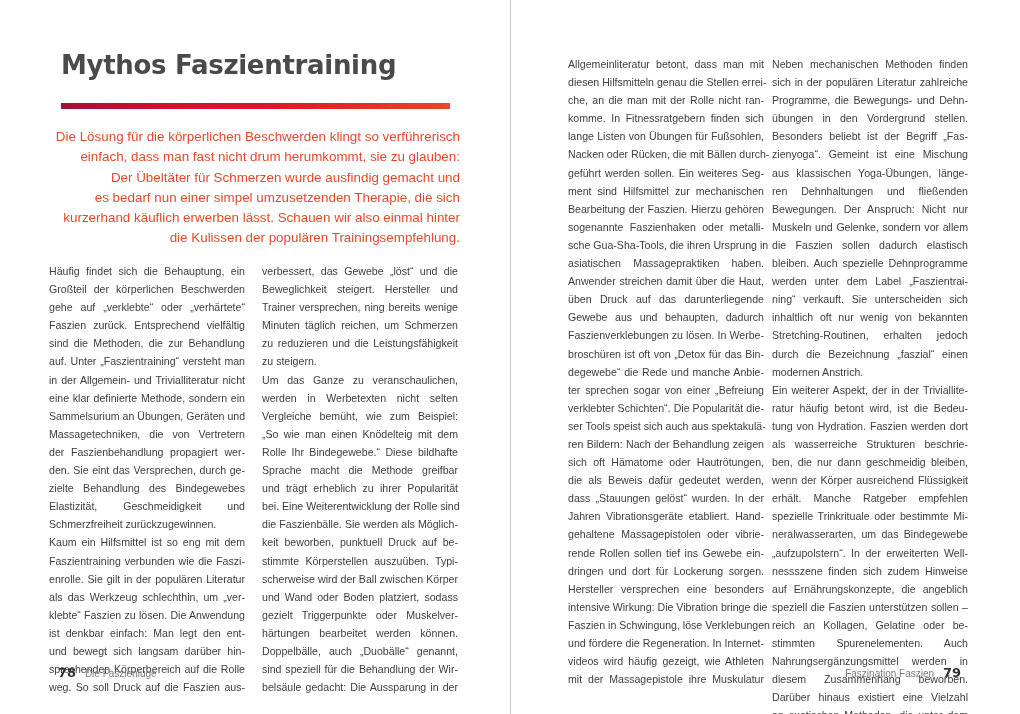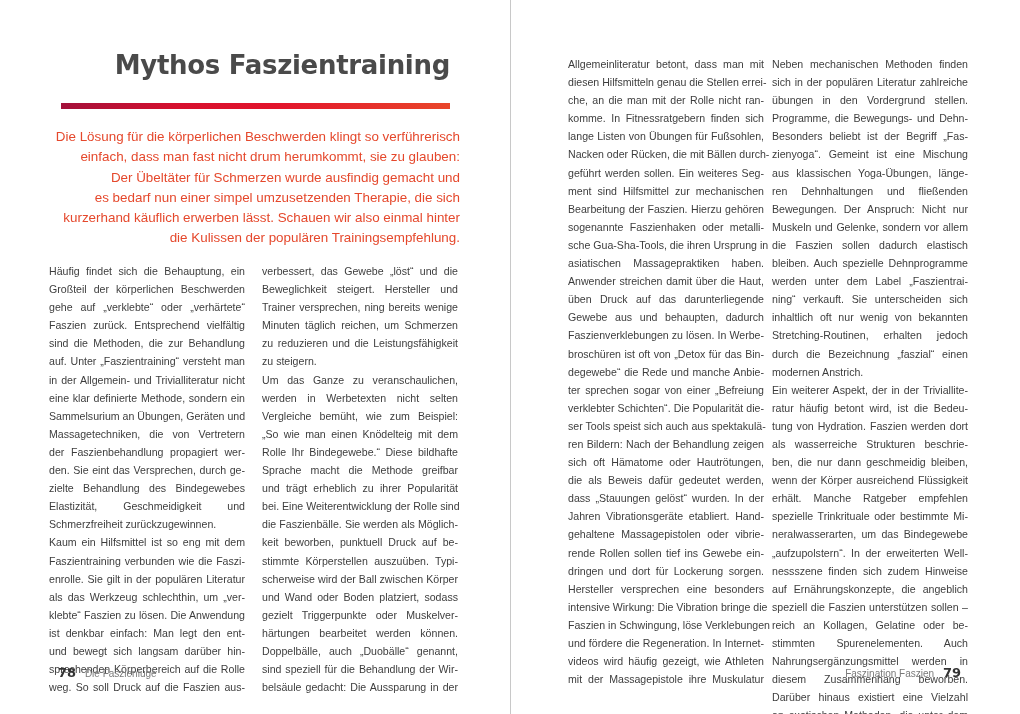--- a/index.html
+++ b/index.html
@@ -26,21 +26,21 @@
       top: 0;
       width: 1px;
       height: 714px;
       background: #c8c8c8;
     }
     .title {
       position: absolute;
       left: 61px;
       top: 50px;
       width: 389px;
-      text-align: right;
+      text-align: left;
       font-family: "DejaVu Sans", sans-serif;
       font-weight: bold;
       font-size: 26px;
       letter-spacing: -0.3px;
       color: #4a4a4a;
       margin: 0;
     }
     .title-rule {
       position: absolute;
       left: 61px;
@@ -213,22 +213,22 @@
         <span class="line">Hersteller versprechen eine besonders</span>
         <span class="line">intensive Wirkung: Die Vibration bringe die</span>
         <span class="line">Faszien in Schwingung, löse Verklebungen</span>
         <span class="line">und fördere die Regeneration. In Internet-</span>
         <span class="line">videos wird häufig gezeigt, wie Athleten</span>
         <span class="line">mit der Massagepistole ihre Muskulatur</span>
       </div>
     <div class="column col-4">
         <span class="line">Neben mechanischen Methoden finden</span>
         <span class="line">sich in der populären Literatur zahlreiche</span>
+        <span class="line">Programme, die Bewegungs- und Dehn-</span>
         <span class="line">übungen in den Vordergrund stellen.</span>
-        <span class="line">Programme, die Bewegungs- und Dehn-</span>
         <span class="line">Besonders beliebt ist der Begriff „Fas-</span>
         <span class="line">zienyoga“. Gemeint ist eine Mischung</span>
         <span class="line">aus klassischen Yoga-Übungen, länge-</span>
         <span class="line">ren Dehnhaltungen und fließenden</span>
         <span class="line">Bewegungen. Der Anspruch: Nicht nur</span>
         <span class="line">Muskeln und Gelenke, sondern vor allem</span>
         <span class="line">die Faszien sollen dadurch elastisch</span>
         <span class="line">bleiben. Auch spezielle Dehnprogramme</span>
         <span class="line">werden unter dem Label „Faszientrai-</span>
         <span class="line">ning“ verkauft. Sie unterscheiden sich</span>

